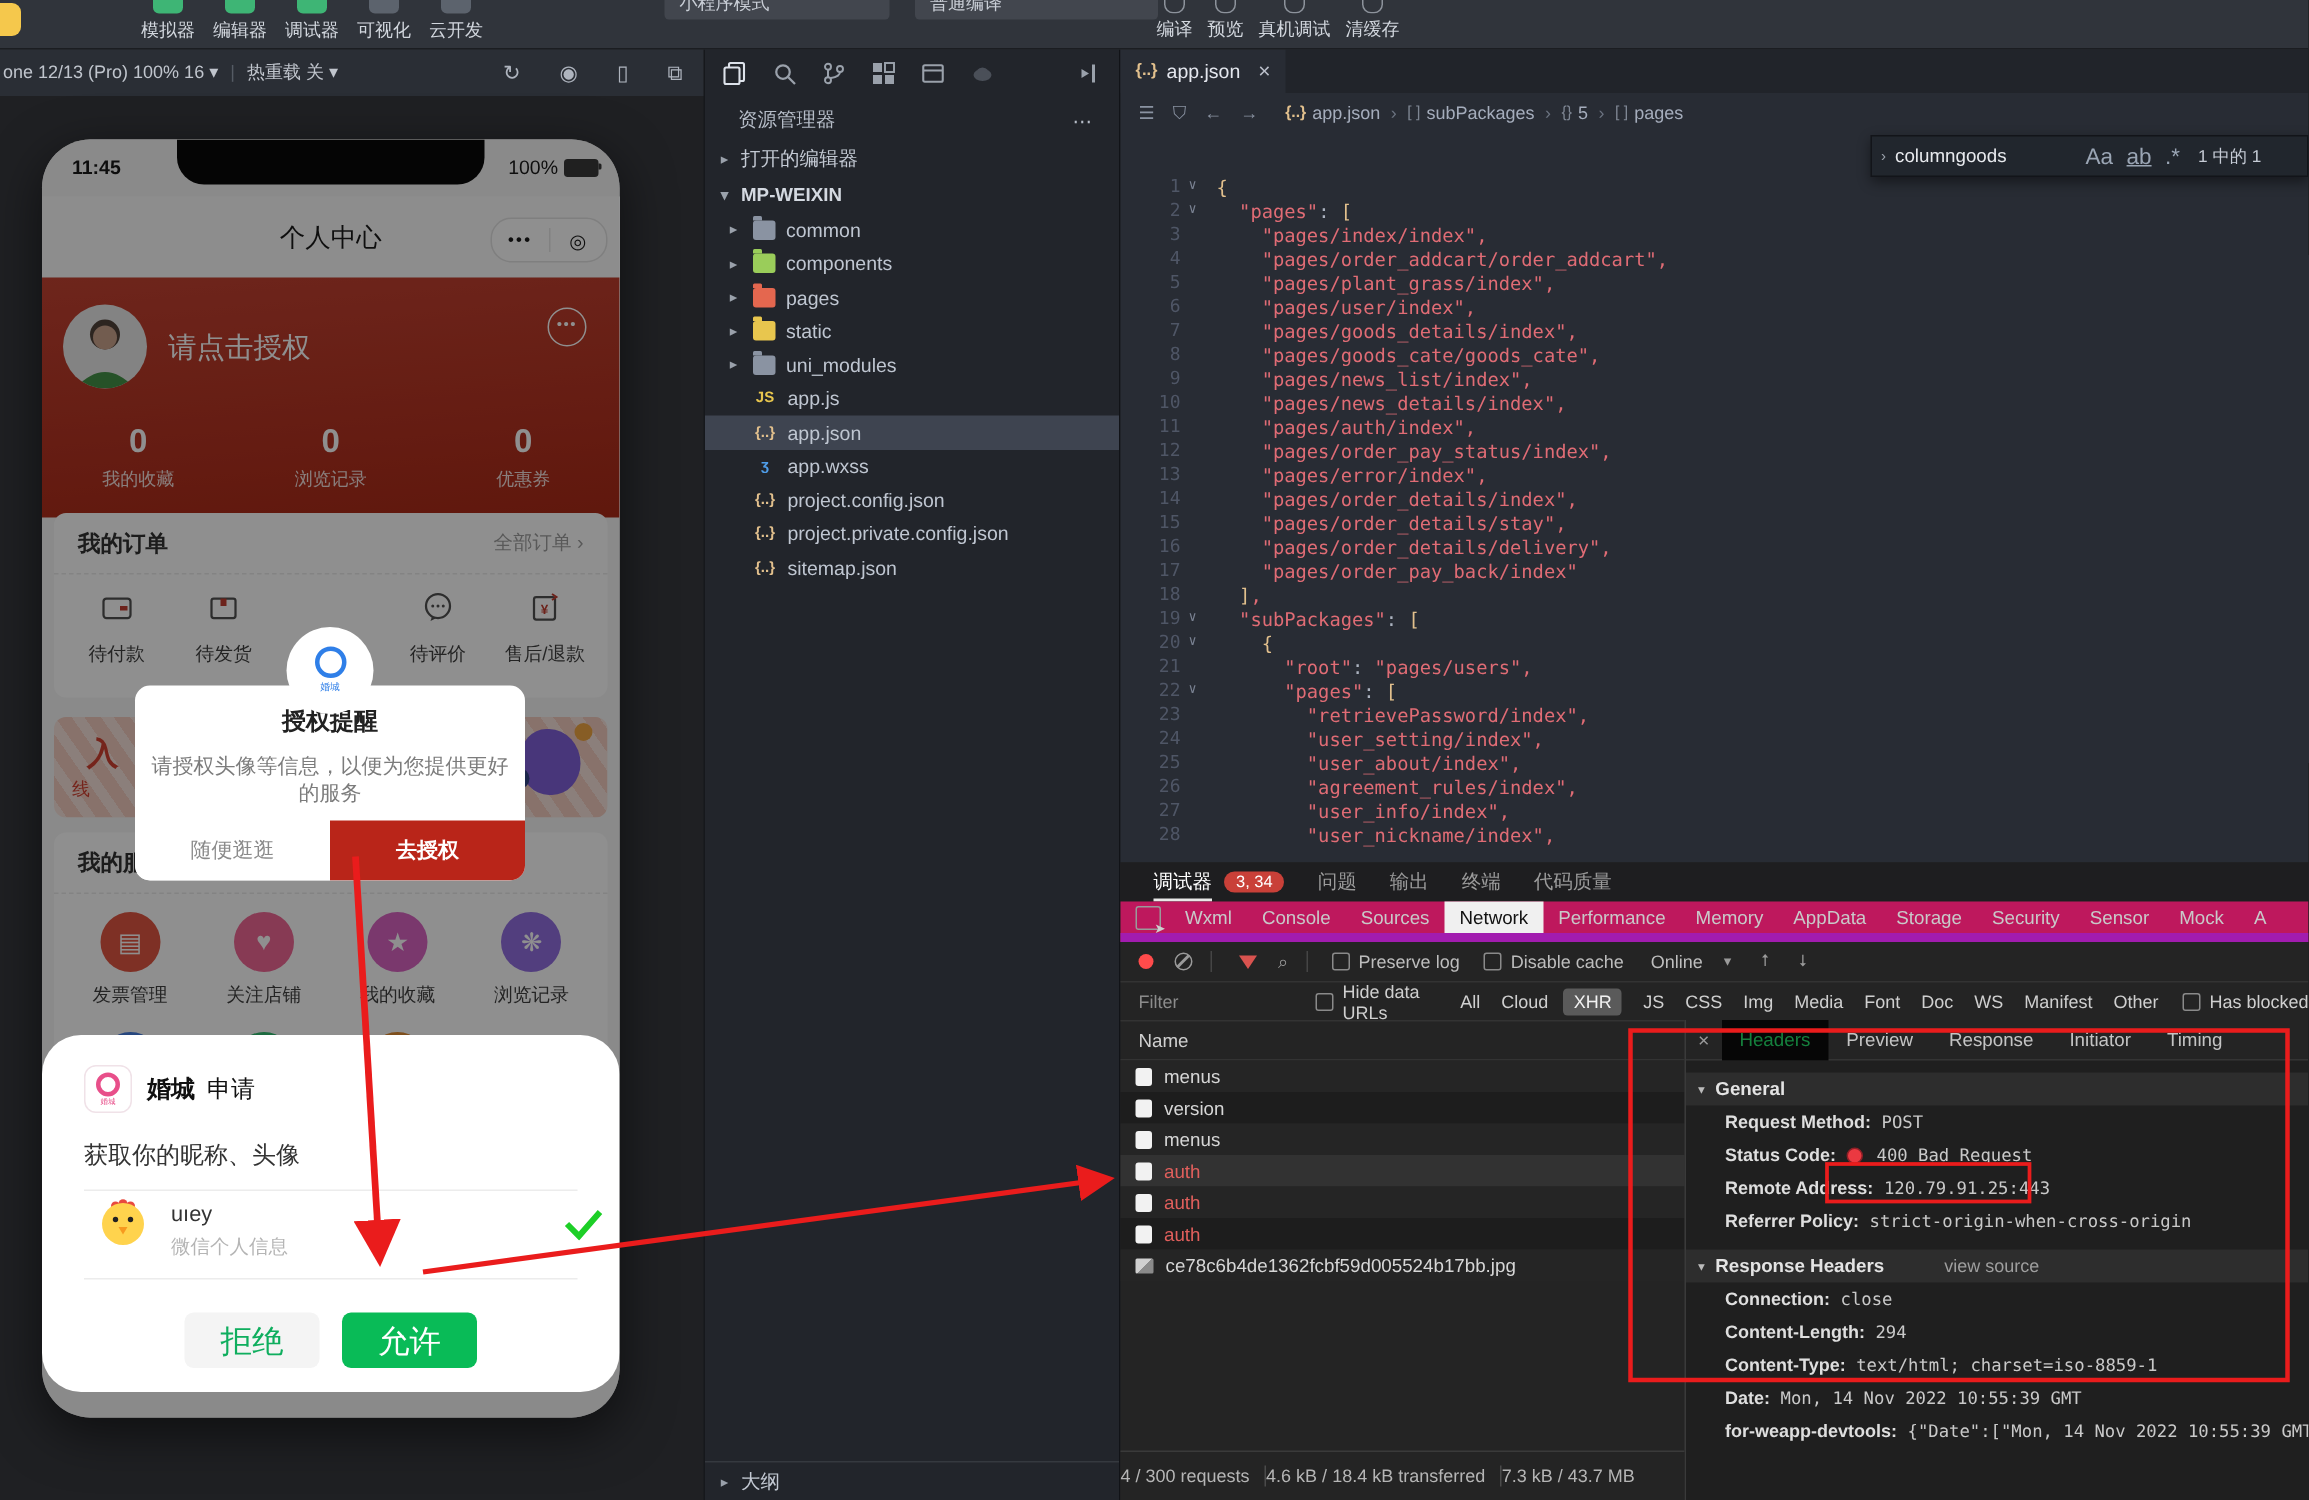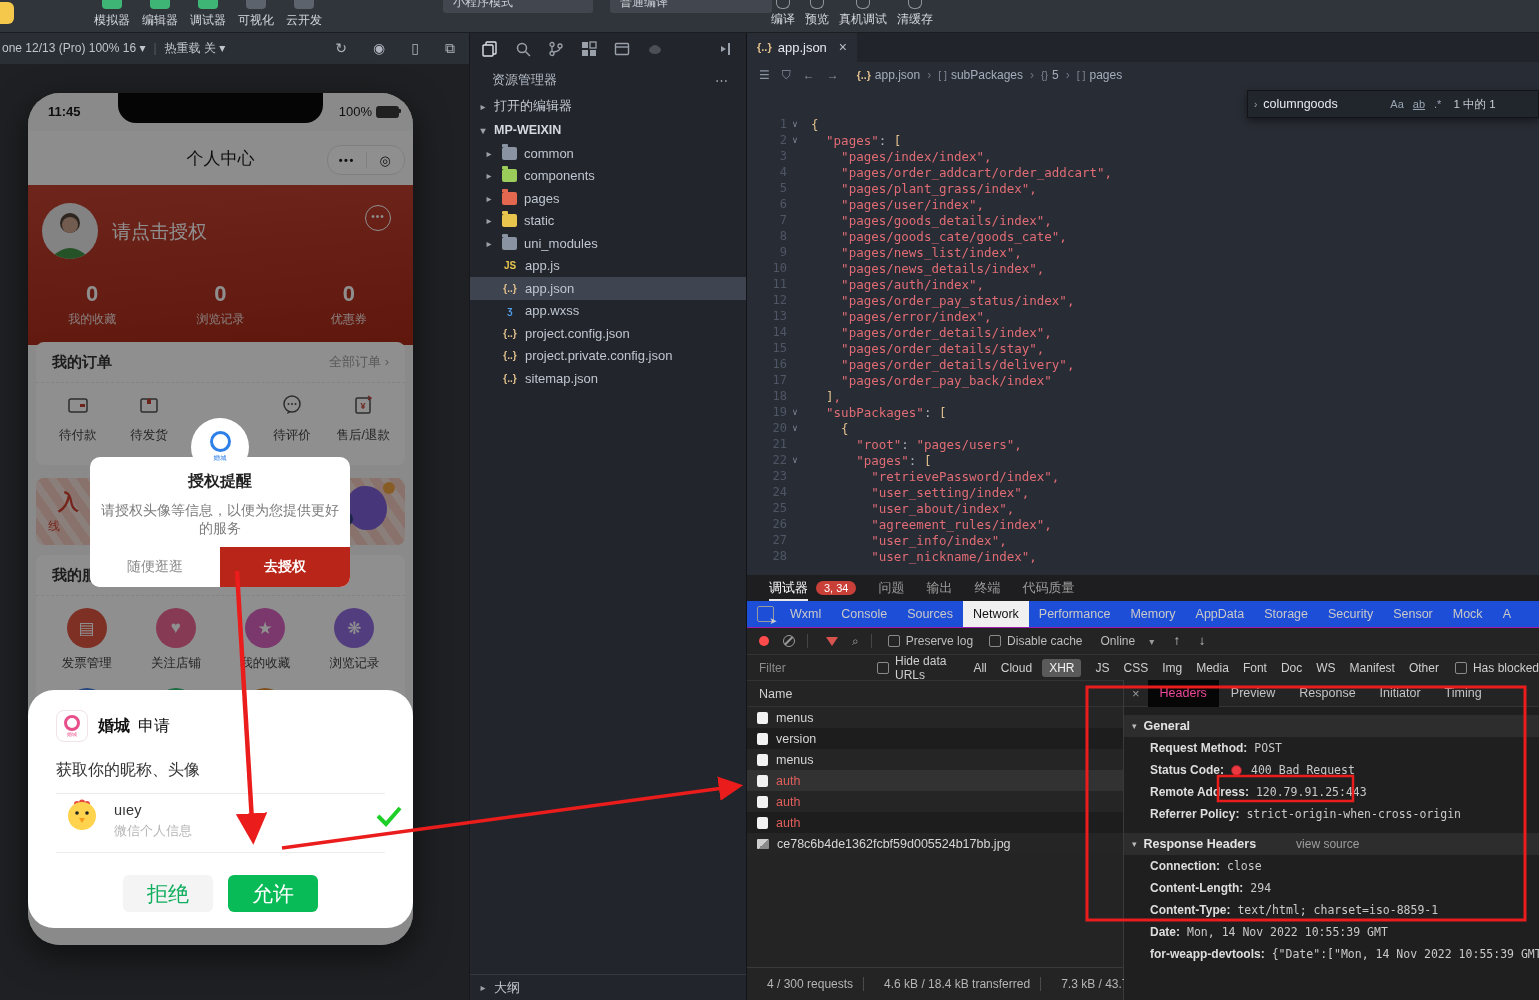--- a/index.html
+++ b/index.html
@@ -125,31 +125,31 @@
   .csep{color:#6b7380;margin:0 3px}
   #codearea{position:absolute;left:747px;top:88px;width:792px;height:487px;background:#282c34;overflow:hidden;padding-top:28px;box-sizing:border-box}
   .cl{height:16px;display:flex;align-items:center;font-family:"DejaVu Sans Mono",monospace;font-size:12.5px}
   .cl .ln{width:40px;text-align:right;color:#4f5666;flex:none;font-size:12px}
   .cl .fd{width:16px;text-align:center;color:#7a8292;font-size:9px;flex:none}
   .cl .ct{white-space:pre;color:#abb2bf;padding-left:8px}
   .ct .s{color:#e06c75}.ct .b{color:#e2c08d}
   #searchw{position:absolute;left:1247px;top:90px;width:292px;height:28px;background:#21262d;border:1px solid #121419;box-shadow:0 3px 8px rgba(0,0,0,.45);display:flex;align-items:center;z-index:4;box-sizing:border-box}
   #searchw .sw-chev{color:#9aa1ab;font-size:10px;margin:0 6px}
   #searchw .sw-input{width:118px;color:#e8eaee;font-size:12.5px}
-  .swic{color:#9aa5b4;font-size:11px;margin-left:9px}
+  .swic{color:#9aa5b4;font-size:15px;margin-left:9px}
   .swic.und{text-decoration:underline}
   #searchw .sw-count{color:#c6ccd6;font-size:11.5px;margin-left:12px;white-space:nowrap}
   
   #debugger{position:absolute;left:747px;top:575px;width:792px;height:425px;background:#242424;color:#cfcfcf}
   #dbg-tabs{position:absolute;left:0;top:0;width:100%;height:26px;background:#1e1e20;display:flex;align-items:center}
   .dtab{font-size:13px;color:#9b9b9b;margin-left:22px;height:26px;display:flex;align-items:center;position:relative;cursor:pointer}
   .dtab.on{color:#fff}
   .dtab.on::after{content:"";position:absolute;left:0;bottom:0;width:100%;height:2px;background:#e8e8e8}
   .badge{background:#c94038;color:#fff;font-size:11px;border-radius:9px;padding:1px 8px;margin-left:8px}
-  #dt-tabs{position:absolute;left:0;top:26px;width:100%;height:27px;background:#1d4ed8;border-bottom:1px solid #a21caf;display:flex;align-items:center;overflow:hidden;box-sizing:border-box}
+  #dt-tabs{position:absolute;left:0;top:26px;width:100%;height:27px;background:#be185d;border-bottom:6px solid #a21caf;display:flex;align-items:center;overflow:hidden;box-sizing:border-box}
   .ntab{font-size:12.5px;color:#c9c9c9;padding:0 10px;height:27px;display:flex;align-items:center;cursor:pointer;white-space:nowrap}
   .ntab.on{background:#f0f0f0;color:#111}
   .picker{width:15px;height:14px;border:1.5px solid #9a9a9a;border-radius:2px;margin:0 6px 0 10px;position:relative}
   .picker::after{content:"➤";position:absolute;right:-4px;bottom:-5px;font-size:9px;color:#cfcfcf}
   #net-toolbar{position:absolute;left:0;top:53px;width:100%;height:26px;display:flex;align-items:center;font-size:12px;color:#bdbdbd}
   .rec{width:10px;height:10px;border-radius:50%;background:#ff4b4b;margin-left:12px}
   .ban{width:10px;height:10px;border-radius:50%;border:1.5px solid #9a9a9a;margin-left:14px;position:relative}
   .ban::after{content:"";position:absolute;left:-1px;top:4px;width:11px;height:1.5px;background:#9a9a9a;transform:rotate(-45deg)}
   .funnel{width:0;height:0;border-left:6px solid transparent;border-right:6px solid transparent;border-top:9px solid #d9534f;margin-left:18px}
   .mag{font-size:12px;color:#9a9a9a;margin-left:14px}
@@ -165,27 +165,27 @@
   #name-head span{margin-left:12px}
   #net-list{position:absolute;left:0;top:132px;width:376px;height:260px}
   .nrow{height:21px;display:flex;align-items:center;font-size:12.5px;color:#d6d6d6;cursor:pointer}
   .nrow.odd{background:#1d1d1d}.nrow.even{background:#252525}
   .nrow.sel{background:#323232}
   .nrow.err{color:#e05f5c}
   .doc-ic{width:11px;height:12px;background:#f2f2f2;border-radius:2px;margin:0 8px 0 10px;flex:none}
   .img-ic{width:12px;height:10px;background:linear-gradient(135deg,#cfcfcf 50%,#8a8a8a 50%);border-radius:1px;margin:0 8px 0 10px;flex:none}
   #col-div{position:absolute;left:376px;top:105px;width:1px;height:320px;background:#3a3a3a}
   #net-status{position:absolute;left:0;top:392px;width:376px;height:33px;background:#242424;border-top:1px solid #3a3a3a;display:flex;align-items:center;font-size:12px;color:#b5b5b5;box-sizing:border-box}
-  .stitem{margin-left:20px;padding-right:10px;border-right:1px solid #4a4a4a;white-space:nowrap}
+  .stitem{margin-left:0;padding-right:10px;border-right:1px solid #4a4a4a;white-space:nowrap}
   .stitem:last-child{border-right:none}
   #detail{position:absolute;left:377px;top:105px;width:415px;height:320px;background:#1f1f1f;overflow:hidden}
   #detail-tabs{height:27px;background:#242424;border-bottom:1px solid #343434;display:flex;align-items:center;box-sizing:border-box}
   #detail-tabs .x{color:#9a9a9a;font-size:13px;margin:0 8px;cursor:pointer}
   .htab{font-size:12.5px;color:#c4c4c4;padding:0 12px;height:27px;display:flex;align-items:center;cursor:pointer}
-  .htab.on{background:#060606;color:#ec4899}
+  .htab.on{background:#060606;color:#15803d}
   .sec-head{height:22px;background:#2d2d2d;display:flex;align-items:center;margin-top:8px}
   .sec-head .tri{color:#bbb;font-size:9px;margin-left:8px}
   .sec-head .st{font-weight:bold;font-size:12.5px;color:#e3e3e3;margin-left:7px}
   .sec-head .vs{font-size:12px;color:#9e9e9e;font-weight:normal;margin-left:40px;cursor:pointer}
   .hrow{height:22px;display:flex;align-items:center;padding-left:26px;white-space:nowrap}
   .hrow .k{font-weight:bold;font-size:12px;color:#dedede}
   .hrow .v{font-family:"DejaVu Sans Mono",monospace;font-size:11.5px;color:#c9c9c9;margin-left:7px}
   .sdot{width:9px;height:9px;border-radius:50%;background:#eb3941;border:1px solid #8f1f26;margin:0 2px 0 7px;flex:none}
   
   #annot{position:absolute;left:0;top:0;z-index:100;pointer-events:none}

